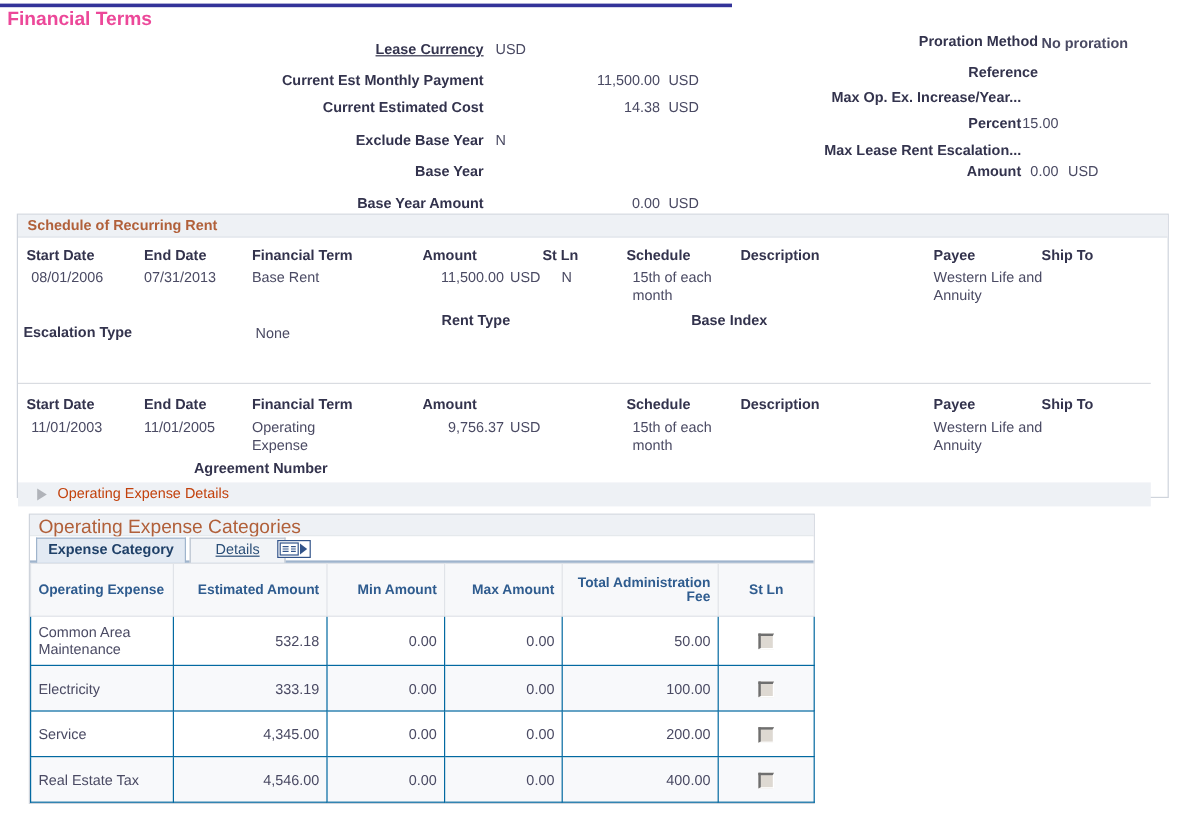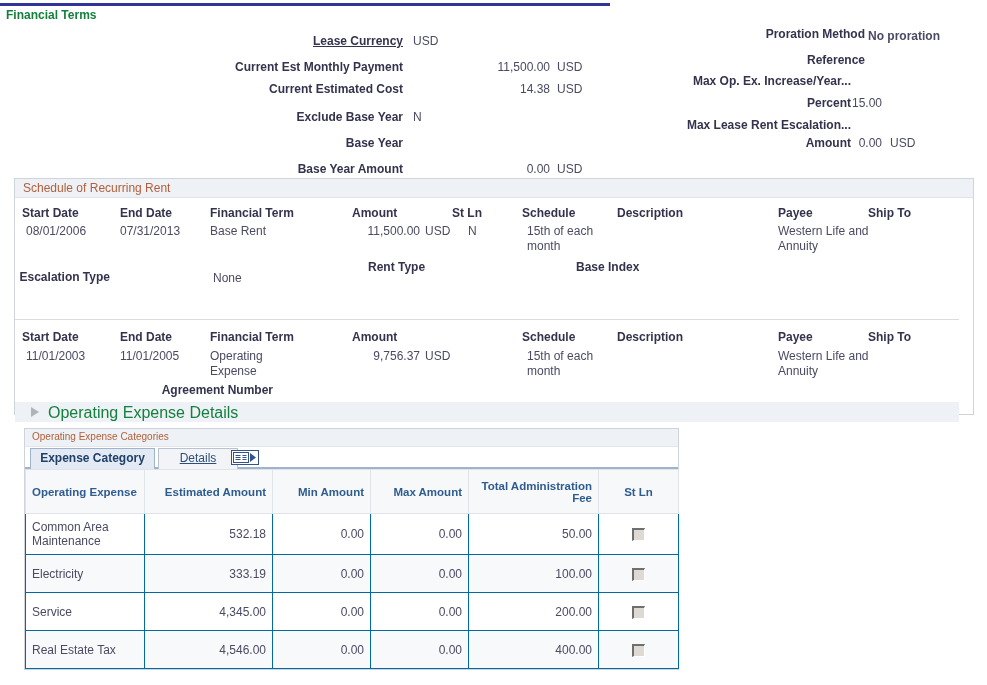--- a/index.html
+++ b/index.html
@@ -20,23 +20,23 @@
   
   .title-rule {
     position: absolute;
     left: 0; top: 3px;
     width: 610px; height: 3px;
     background: #333399;
   }
   .page-title {
     position: absolute;
     left: 6px; top: 8px;
-    font-size: 12px;
+    font-size: 16px;
     font-weight: bold;
-    color: #15803d;
+    color: #ec4899;
     letter-spacing: 0px;
     white-space: nowrap;
   }
   .lbl {
     position: absolute;
     font-weight: bold;
     color: #33334d;
     font-size: 12px;
     text-align: right;
     white-space: nowrap;
@@ -87,39 +87,39 @@
     position: absolute;
     left: 16px; top: 5px;
     width: 0; height: 0;
     border-left: 8px solid #b0b3b9;
     border-top: 5px solid transparent;
     border-bottom: 5px solid transparent;
   }
   .collapse-label {
     position: absolute;
     left: 33px; top: 2px;
-    color: #15803d;
-    font-size: 16px;
+    color: #c2410c;
+    font-size: 12px;
     white-space: nowrap;
   }
 
   
   #grid-panel {
     position: absolute;
     left: 24px;
     top: 428px;
     width: 655px;
     border: 1px solid #cfd4dc;
     background: #ffffff;
     box-sizing: border-box;
   }
   .grid-title {
     background: #eef1f5;
     color: #b1603a;
-    font-size: 10px;
+    font-size: 16px;
     padding: 2px 0 2px 7px;
     height: 18px;
     box-sizing: border-box;
     border-bottom: 1px solid #e3e6ea;
     white-space: nowrap;
   }
 
   
   .tabbar {
     position: relative;
@@ -243,21 +243,21 @@
   <div class="lbl" style="right:136px; top:96px;padding-left:19px;">Percent</div>
   <div class="val num" style="left:820px; top:96px; width:62px;">15.00</div>
 
   <div class="lbl" style="right:136px; top:118px;">Max Lease Rent Escalation...</div>
 
   <div class="lbl" style="right:136px; top:136px;">Amount</div>
   <div class="val num" style="left:820px; top:136px; width:62px;">0.00</div>
   <div class="val" style="left:890px; top:136px;">USD</div>
 </div>
 
-<div class="panel" id="rent-panel" style="top:178px; height:237px;">
+<div class="panel" id="rent-panel" style="top:178px; height:237px;font-weight:bold;">
   <div class="grp-header">Schedule of Recurring Rent</div>
 </div>
 
 <div>
   <div class="lbl" style="left:22px;  top:206px; text-align:left;">Start Date</div>
   <div class="lbl" style="left:120px; top:206px; text-align:left;">End Date</div>
   <div class="lbl" style="left:210px; top:206px; text-align:left;">Financial Term</div>
   <div class="lbl" style="left:352px; top:206px; text-align:left;">Amount</div>
   <div class="lbl" style="left:452px; top:206px; text-align:left;">St Ln</div>
   <div class="lbl" style="left:522px; top:206px; text-align:left;">Schedule</div>

